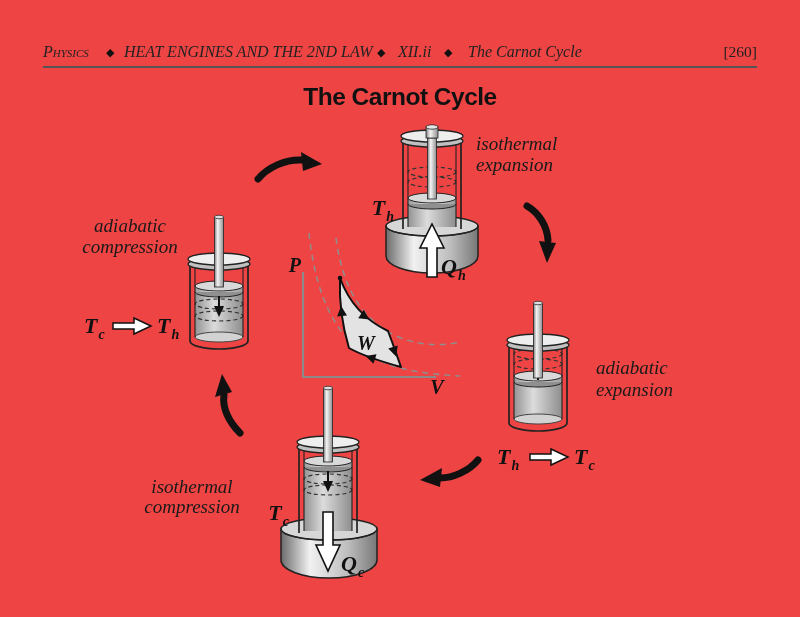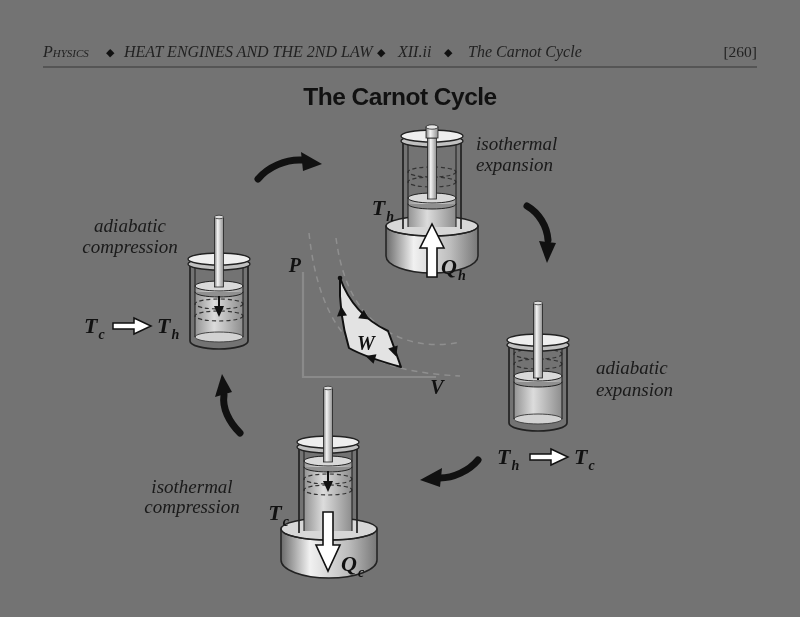--- a/index.html
+++ b/index.html
@@ -1,16 +1,16 @@
 <!DOCTYPE html>
 <html><head>
 <meta charset="utf-8">
 <style>
   html,body{margin:0;padding:0;background:#fff;}
-  .page{position:relative;width:800px;height:617px;background:#737373;overflow:hidden;
+  .page{position:relative;width:800px;height:617px;background:#ef4444;overflow:hidden;
         font-family:"Liberation Serif",serif;}
   svg{position:absolute;left:0;top:0;}
   text{fill:#1a1a1a;}
   .hdr{font:italic 16px "Liberation Serif",serif;fill:#222;}
   .sc{font-variant:small-caps;}
   .sep{font:11px "DejaVu Sans",sans-serif;fill:#111;}
   .pageref{font:15.5px "Liberation Serif",serif;fill:#222;}
   .ttl{font:bold 24.5px "Liberation Sans",sans-serif;fill:#111;letter-spacing:-0.5px;}
   .stage{font:italic 19px "Liberation Serif",serif;fill:#1a1a1a;}
   .sym{font:bold italic 22px "Liberation Serif",serif;fill:#111;}

